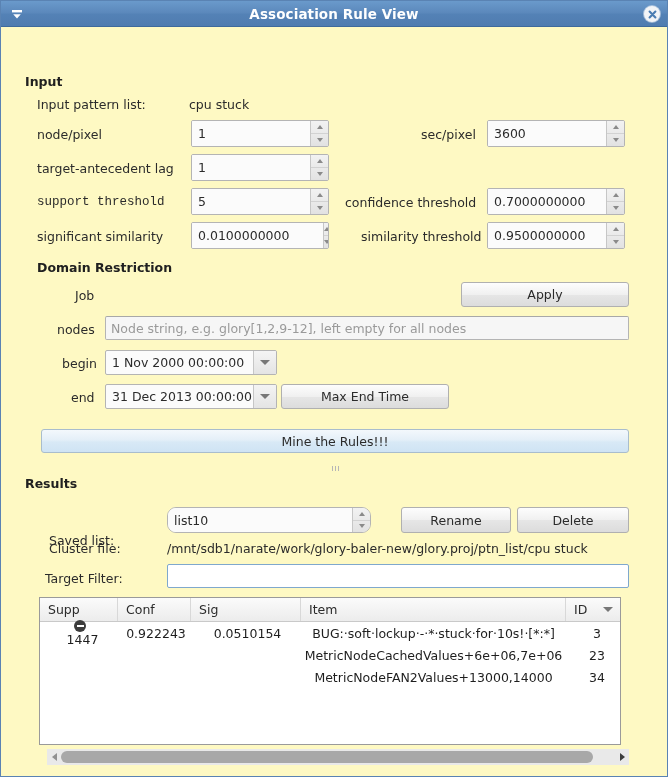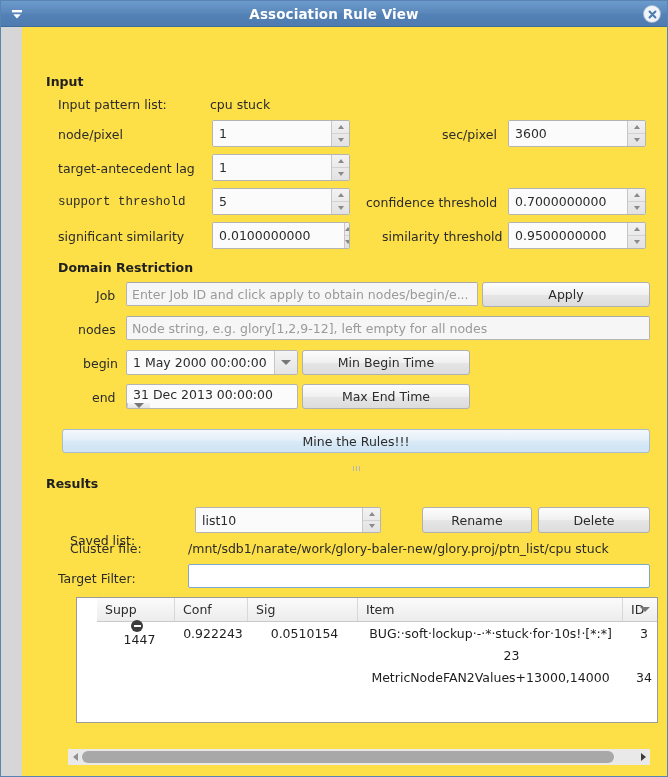--- a/index.html
+++ b/index.html
@@ -56,22 +56,21 @@
     cursor: pointer;
     box-shadow: 0 0 0 1px rgba(255,255,255,.45);
   }
   .close-btn svg { display:block; }
 
   
   .content {
     position: relative;
     padding: 0;
     height: 750px;
-    background: #fde047;
-    margin-left: 21px;
+    background: #fef9c3;
   }
   .group-title {
     font-weight: bold;
     font-size: 12.5px;
     color: #202020;
   }
   .lbl {
     font-size: 12.5px;
     color: #2b2b2b;
     white-space: nowrap;
@@ -402,76 +401,74 @@
           </div>
         <div>
             <span class="tri down"></span>
           </div>
       </div>
     </div>
 
     <div class="abs group-title" style="left:36px; top:233px;">Domain Restriction</div>
 
     <div class="abs lbl" style="left:74px; top:261px;">Job</div>
-    <input class="field flat abs" type="text" style="left: 104px; top: 255px; width: 352px; height: 24px;" placeholder="Enter Job ID and click apply to obtain nodes/begin/e...">
     <div class="btn" style="left:460px; top:255px; width:168px; height:25px;">Apply</div>
 
     <div class="abs lbl" style="left:56px; top:295px;">nodes</div>
     <input class="field flat abs" type="text" style="left: 104px; top: 289px; width: 524px; height: 24px;" placeholder="Node string, e.g. glory[1,2,9-12], left empty for all nodes">
 
     <div class="abs lbl" style="left:61px; top:329px;">begin</div>
     <div class="combo" style="left:104px; top:323px; width:172px; height:25px;">
-      <div class="val">1 May 2000 00:00:00</div>
+      <div class="val">1 Nov 2000 00:00:00</div>
       <div class="arrow">
           <span class="tri dn-lg"></span>
         </div>
     </div>
-    <div class="btn" style="left:280px; top:323px; width:168px; height:25px;">Min Begin Time</div>
 
     <div class="abs lbl" style="left:70px; top:363px;">end</div>
-    <div class="combo" style="left:104px; top:357px; width:172px; height:25px;flex-direction:column;">
+    <div class="combo" style="left:104px; top:357px; width:172px; height:25px;">
       <div class="val">31 Dec 2013 00:00:00</div>
       <div class="arrow">
           <span class="tri dn-lg"></span>
         </div>
     </div>
     <div class="btn" style="left:280px; top:357px; width:168px; height:25px;">Max End Time</div>
 
     <div class="btn primary" style="left:40px; top:402px; width:588px; height:24px;">Mine the Rules!!!</div>
 
     <div class="splitter" style="left:318px; top:436px; width:32px; height:10px;">
       <span></span>
         <span></span>
         <span></span>
     </div>
 
     <div class="abs group-title" style="left:24px; top:449px;">Results</div>
 
     <div class="abs lbl" style="left:48px; top:506px;">Saved list:</div>
-    <div class="spin" style="left:173px; top:480px; width:186px; height:26px;">
+    <div class="spin" style="left:166px; top:480px; width:204px; height:26px;border-radius:9px;">
       <div class="val">list10</div>
       <div class="btns">
         <div>
             <span class="tri up"></span>
           </div>
         <div>
             <span class="tri down"></span>
           </div>
       </div>
     </div>
     <div class="btn" style="left:400px; top:480px; width:110px; height:26px;">Rename</div>
     <div class="btn" style="left:516px; top:480px; width:112px; height:26px;">Delete</div>
 
     <div class="abs lbl" style="left:48px; top:514px;">Cluster file:</div>
     <div class="abs lbl" style="left:166px; top:514px;">/mnt/sdb1/narate/work/glory-baler-new/glory.proj/ptn_list/cpu stuck</div>
 
-    <div class="abs lbl" style="left:36px; top:544px;">Target Filter:</div>
+    <div class="abs lbl" style="left:44px; top:544px;">Target Filter:</div>
     <input class="field abs" type="text" style="left: 166px; top: 537px; width: 462px; height: 24px; background: rgb(255, 255, 255); border-color: rgb(127, 168, 205);" value="">
 
-    <div class="table-wrap" style="left:54px; top:570px; width:582px; height:126px;padding-left:20px;">
+    <div class="table-wrap" style="left:38px; top:570px; width:582px; height:148px;">
       <div class="thead">
         <div class="th" style="width:78px;">Supp</div>
         <div class="th" style="width:73px;">Conf</div>
         <div class="th" style="width:110px;">Sig</div>
         <div class="th" style="width:265px;">Item</div>
         <div class="th" style="flex:1 1 auto;">
           <span>ID</span>
           <span class="sortmark"></span>
         </div>
       </div>
@@ -488,20 +485,21 @@
           <div class="td" style="width:73px; padding-left:3px;">0.922243</div>
           <div class="td" style="width:110px; padding-left:3px;">0.0510154</div>
           <div class="td" style="width:265px;">BUG:·soft·lockup·-·*·stuck·for·10s!·[*:*]</div>
           <div class="td" style="flex:1 1 auto; padding-left:8px;">3</div>
         </div>
 
         <div class="trow">
           <div class="td" style="width:78px; padding-left:7px;"></div>
           <div class="td" style="width:73px; padding-left:3px;"></div>
           <div class="td" style="width:110px; padding-left:3px;"></div>
+          <div class="td" style="width:265px;">MetricNodeCachedValues+6e+06,7e+06</div>
           <div class="td" style="flex:1 1 auto; padding-left:8px;">23</div>
         </div>
 
         <div class="trow">
           <div class="td" style="width:78px; padding-left:7px;"></div>
           <div class="td" style="width:73px; padding-left:3px;"></div>
           <div class="td" style="width:110px; padding-left:3px;"></div>
           <div class="td" style="width:265px;">MetricNodeFAN2Values+13000,14000</div>
           <div class="td" style="flex:1 1 auto; padding-left:8px;">34</div>
         </div>

